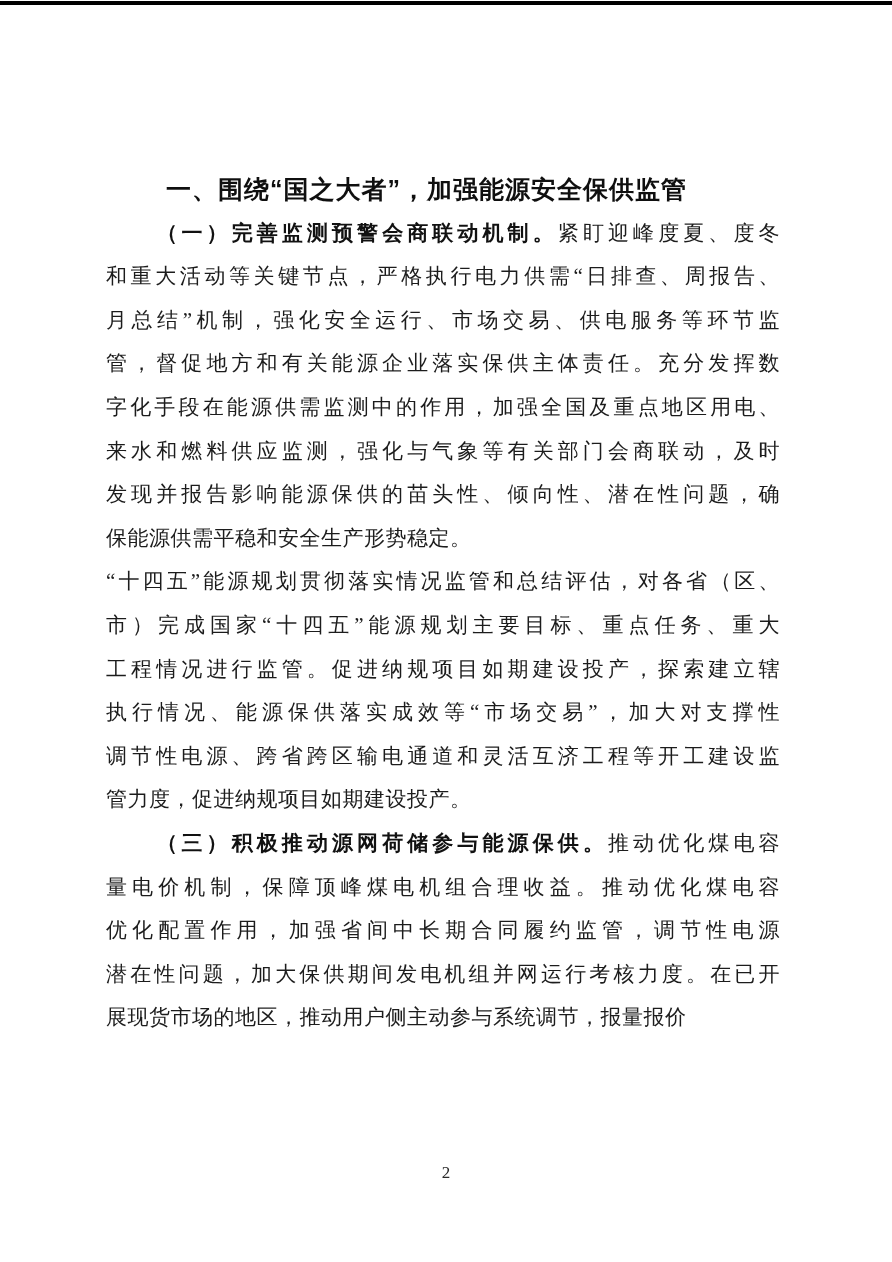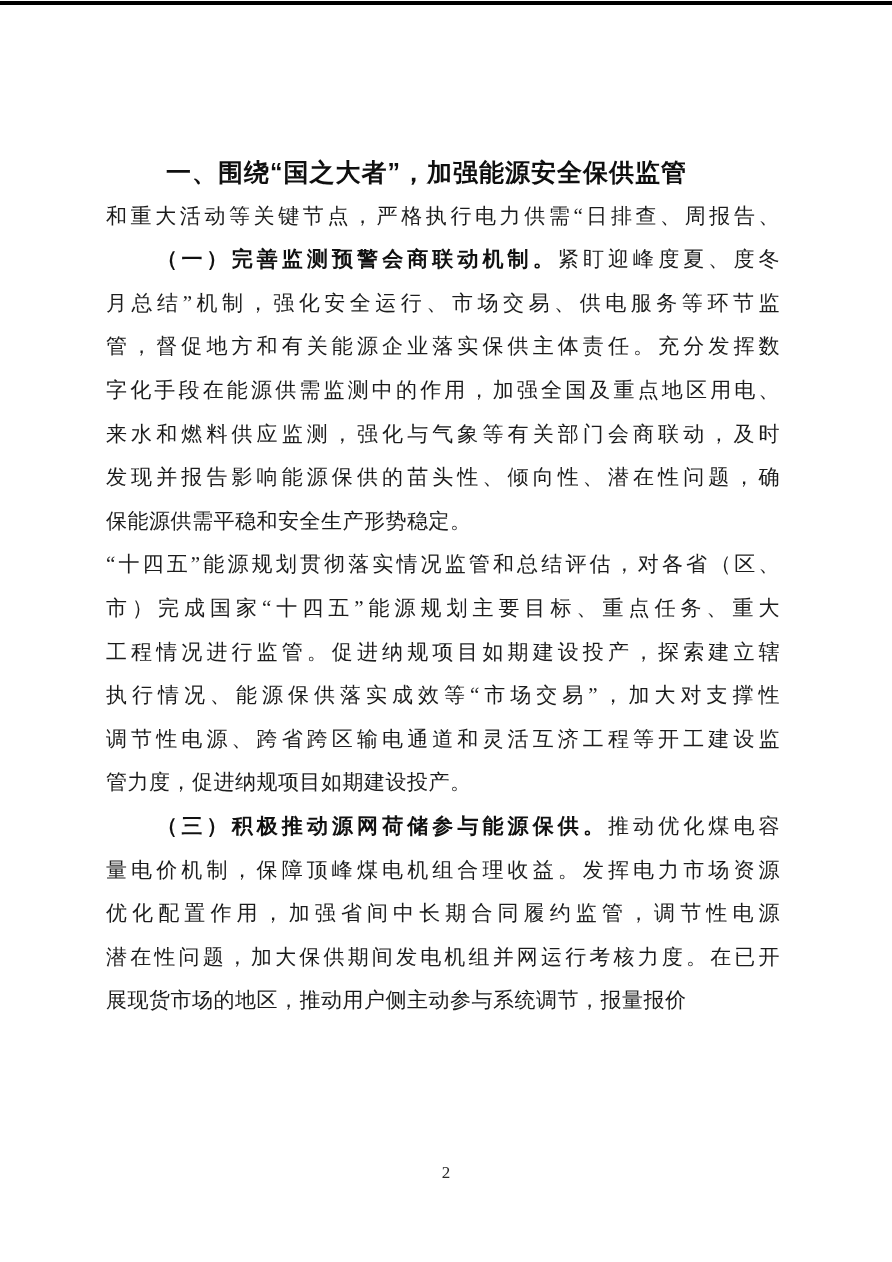--- a/index.html
+++ b/index.html
@@ -10,21 +10,21 @@
     overflow: hidden;
     font-family: "Liberation Serif", serif;
   }
   .scan-edge-top {
     position: absolute; top: 1px; left: 0;
     width: 100%; height: 4px;
     background: #000000;
   }
   .text-block {
     position: absolute;
-    top: 151px; left: 106px; width: 674px;
+    top: 168px; left: 106px; width: 674px;
     color: #1c1c1c;
   }
   .line {
     font-size: 21px;
     line-height: 43.6px;
     height: 43.6px;
     text-align: justify;
     text-align-last: justify;
     white-space: nowrap;
     letter-spacing: 0.5px;
@@ -54,37 +54,37 @@
 </style>
 </head>
 <body>
 
 <div class="scan-edge-top"></div>
 
 <div class="text-block">
 
   <div class="line heading indent">一、围绕“国之大者”，加强能源安全保供监管</div>
 
+  <div class="line indent"><span class="lead">（一）完善监测预警会商联动机制。</span><span>紧盯迎峰度夏、度冬</span></div>
   <div class="line"><span>和重大活动等关键节点，严格执行电力供需“日排查、周报告、</span></div>
-  <div class="line indent"><span class="lead">（一）完善监测预警会商联动机制。</span><span>紧盯迎峰度夏、度冬</span></div>
   <div class="line"><span>月总结”机制，强化安全运行、市场交易、供电服务等环节监</span></div>
   <div class="line"><span>管，督促地方和有关能源企业落实保供主体责任。充分发挥数</span></div>
   <div class="line"><span>字化手段在能源供需监测中的作用，加强全国及重点地区用电、</span></div>
   <div class="line"><span>来水和燃料供应监测，强化与气象等有关部门会商联动，及时</span></div>
   <div class="line"><span>发现并报告影响能源保供的苗头性、倾向性、潜在性问题，确</span></div>
   <div class="line end"><span>保能源供需平稳和安全生产形势稳定。</span></div>
 
   <div class="line"><span>“十四五”能源规划贯彻落实情况监管和总结评估，对各省（区、</span></div>
   <div class="line"><span>市）完成国家“十四五”能源规划主要目标、重点任务、重大</span></div>
   <div class="line"><span>工程情况进行监管。促进纳规项目如期建设投产，探索建立辖</span></div>
   <div class="line"><span>执行情况、能源保供落实成效等“市场交易”，加大对支撑性</span></div>
   <div class="line"><span>调节性电源、跨省跨区输电通道和灵活互济工程等开工建设监</span></div>
   <div class="line end"><span>管力度，促进纳规项目如期建设投产。</span></div>
 
   <div class="line indent"><span class="lead">（三）积极推动源网荷储参与能源保供。</span><span>推动优化煤电容</span></div>
-  <div class="line"><span>量电价机制，保障顶峰煤电机组合理收益。发挥电力市场资源</span></div>
+  <div class="line"><span>量电价机制，保障顶峰煤电机组合理收益。推动优化煤电容</span></div>
   <div class="line"><span>优化配置作用，加强省间中长期合同履约监管，调节性电源</span></div>
   <div class="line"><span>潜在性问题，加大保供期间发电机组并网运行考核力度。在已开</span></div>
   <div class="line end"><span>展现货市场的地区，推动用户侧主动参与系统调节，报量报价</span></div>
 
 </div>
 
 <div class="page-number">2</div>
 
 </body></html>

